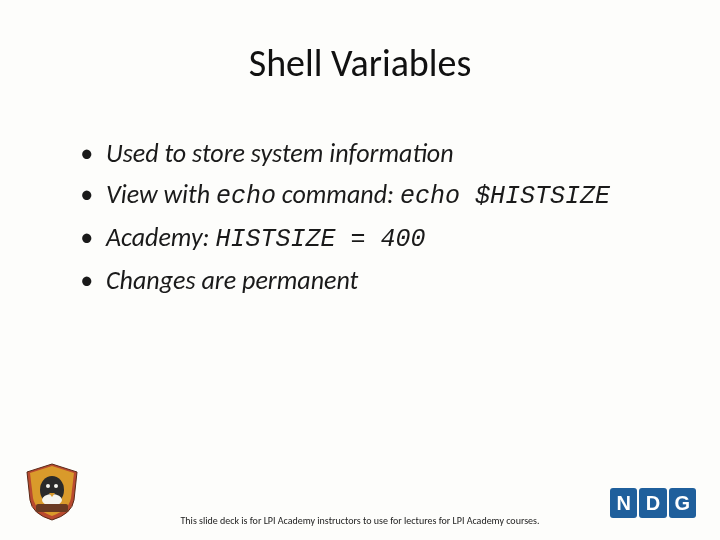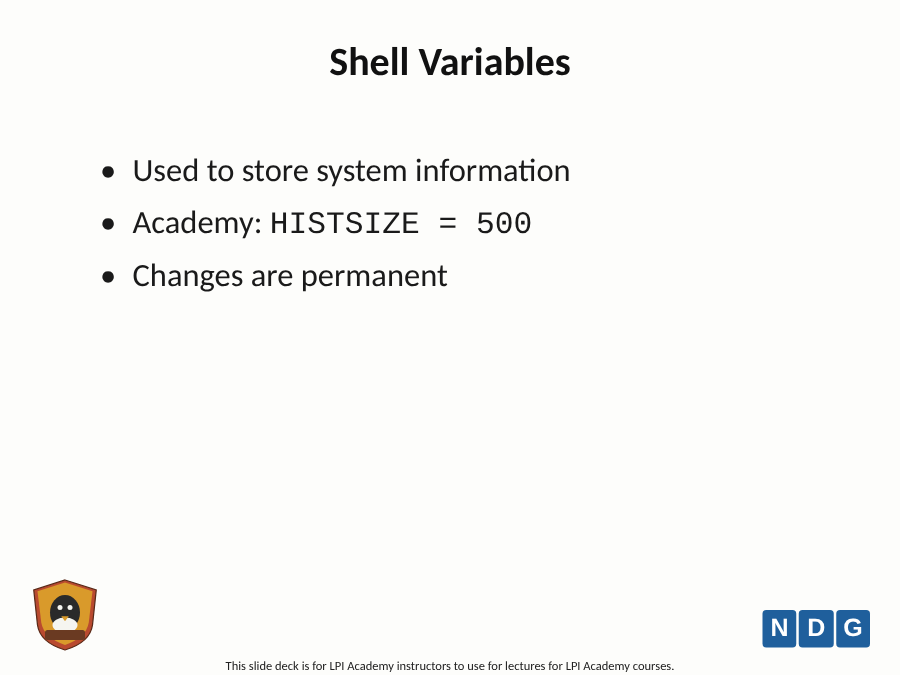--- a/index.html
+++ b/index.html
@@ -13,28 +13,30 @@
     overflow: hidden;
   }
   .slide {
     width: 100%;
     height: 100%;
     padding: 30px 60px 0 60px;
     position: relative;
   }
   .title {
     text-align: center;
-    font-size: 32px;
-    font-weight: 700;
+    font-size: 38px;
+    font-weight: 400;
+    margin-top: 10px;
     margin-bottom: 50px;
     color: #111;
   }
   .bullets {
     list-style: none;
     padding-left: 20px;
+    font-style: italic;
   }
   .bullets li {
     font-size: 26px;
     line-height: 1.35;
     margin-bottom: 6px;
     padding-left: 26px;
     position: relative;
     color: #1a1a1a;
   }
   .bullets li::before {
@@ -44,21 +46,21 @@
     top: 0;
     color: #1a1a1a;
     font-size: 26px;
   }
   .mono {
     font-family: "Courier New", Courier, monospace;
     font-size: 25px;
   }
   .footer {
     position: absolute;
-    bottom: 0;
+    bottom: 12px;
     left: 0;
     width: 100%;
     text-align: center;
     font-size: 10px;
     line-height: 1.5;
     color: #222;
   }
   .logo-left {
     position: absolute;
     left: 22px;
@@ -93,21 +95,24 @@
 
 <div class="slide">
 
   <h1 class="title">Shell Variables</h1>
 
   <ul class="bullets">
     <li>
       <span>Used to store system information</span>
     </li>
     <li>
-      <span>Academy: </span><span class="mono">HISTSIZE = 500</span>
+      <span>View with </span><span class="mono">echo</span><span> command: </span><span class="mono">echo $HISTSIZE</span>
+    </li>
+    <li>
+      <span>Academy: </span><span class="mono">HISTSIZE = 400</span>
     </li>
     <li>
       <span>Changes are permanent</span>
     </li>
   </ul>
 
   <div class="logo-left" title="LPI Academy shield logo">
     <svg viewBox="0 0 60 60" width="60" height="60">
       <path d="M30 2 L55 10 L52 38 Q50 52 30 58 Q10 52 8 38 L5 10 Z" fill="#b94a2f" stroke="#5a2a18" stroke-width="1"></path>
       <path d="M30 4 L52 11 L49 36 Q47 48 30 54 Q13 48 11 36 L8 11 Z" fill="#d99a2b"></path>

